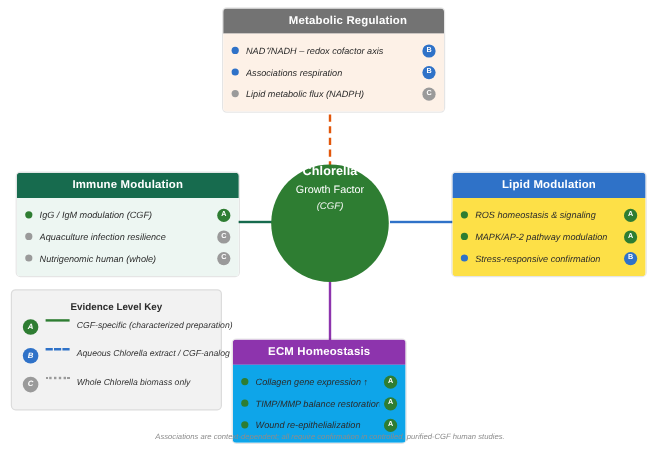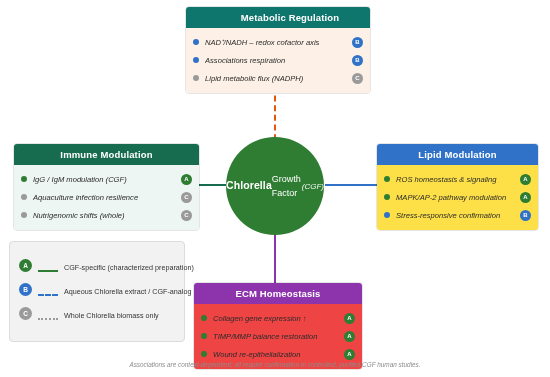--- a/index.html
+++ b/index.html
@@ -58,23 +58,23 @@
   #center-node {
     position: absolute;
     left: 226px;
     top: 137px;
     width: 98px;
     height: 98px;
     border-radius: 50%;
     background: #2e7d32;
     color: #ffffff;
     display: flex;
-    flex-direction: row;
+    flex-direction: column;
     align-items: center;
-    justify-content: flex-end;
+    justify-content: flex-start;
     z-index: 3;
     box-sizing: border-box;
   }
   #center-node .cn-title {
     font-size: 10.5px;
     font-weight: bold;
     letter-spacing: .1px;
     line-height: 1.3;
   }
   #center-node .cn-sub {
@@ -141,21 +141,21 @@
     display: flex;
     align-items: center;
     justify-content: center;
     margin-left: 4px;
   }
 
   
   #panel-metabolic { left: 185px; top: 6px;   width: 186px; }
   #panel-immune    { left: 13px;  top: 143px; width: 187px; }
   #panel-redox     { left: 376px; top: 143px; width: 163px; }
-  #panel-ecm       { left: 193px; top: 282px; width: 170px; }
+  #panel-ecm       { left: 193px; top: 282px; width: 146px; }
 
   
   #legend {
     position: absolute;
     left: 9px;
     top: 241px;
     width: 176px;
     height: 101px;
     background: #f2f2f2;
     border: 1px solid #dcdcdc;
@@ -168,23 +168,24 @@
     font-size: 8.2px;
     font-weight: bold;
     color: #2b2b2b;
     margin-top: 9px;
   }
   #legend .legend-rows {
     margin-top: 6px;
   }
   .legend-row {
     display: flex;
-    align-items: flex-end;
+    align-items: flex-start;
     height: 24px;
     padding-left: 9px;
+    font-style: italic;
   }
   .legend-row .badge {
     width: 13px;
     height: 13px;
     font-size: 6.5px;
     margin-left: 0;
   }
   .legend-row .line {
     width: 20px;
     height: 0;
@@ -220,21 +221,21 @@
   <div class="conn" id="conn-left"></div>
   <div class="conn" id="conn-right"></div>
 
   <div id="center-node" style="background: rgb(46, 125, 50);">
     <div class="cn-title">Chlorella</div>
     <div class="cn-sub">Growth Factor</div>
     <div class="cn-abbr">(CGF)</div>
   </div>
 
   <div class="panel" id="panel-metabolic">
-    <div class="panel-head" style="background: #0f766e; padding-left: 28px;">Metabolic Regulation</div>
+    <div class="panel-head" style="background: #737373; padding-left: 28px;">Metabolic Regulation</div>
     <div class="panel-body" style="background: rgb(253, 241, 231);">
       <div class="item">
         <span class="dot" style="background: rgb(47, 114, 200);"></span>
         <span class="label">NAD⁺/NADH – redox cofactor axis</span>
         <span class="badge" style="background: rgb(47, 114, 200);">B</span>
       </div>
       <div class="item">
         <span class="dot" style="background: rgb(47, 114, 200);"></span>
         <span class="label">Associations respiration</span>
         <span class="badge" style="background: rgb(47, 114, 200);">B</span>
@@ -255,21 +256,21 @@
         <span class="label">IgG / IgM modulation (CGF)</span>
         <span class="badge" style="background: rgb(46, 125, 50);">A</span>
       </div>
       <div class="item">
         <span class="dot" style="background: rgb(154, 154, 154);"></span>
         <span class="label">Aquaculture infection resilience</span>
         <span class="badge" style="background: rgb(154, 154, 154);">C</span>
       </div>
       <div class="item">
         <span class="dot" style="background: rgb(154, 154, 154);"></span>
-        <span class="label">Nutrigenomic shifts (whole)</span>
+        <span class="label">Nutrigenomic human (whole)</span>
         <span class="badge" style="background: rgb(154, 154, 154);">C</span>
       </div>
     </div>
   </div>
 
   <div class="panel" id="panel-redox">
     <div class="panel-head" style="background: rgb(47, 114, 200);">Lipid Modulation</div>
     <div class="panel-body" style="background: #fde047;">
       <div class="item">
         <span class="dot" style="background: rgb(46, 125, 50);"></span>
@@ -284,40 +285,41 @@
       <div class="item">
         <span class="dot" style="background: rgb(47, 114, 200);"></span>
         <span class="label">Stress-responsive confirmation</span>
         <span class="badge" style="background: rgb(47, 114, 200);">B</span>
       </div>
     </div>
   </div>
 
   <div class="panel" id="panel-ecm">
     <div class="panel-head" style="background: rgb(141, 52, 173);">ECM Homeostasis</div>
-    <div class="panel-body" style="background: #ef4444;">
+    <div class="panel-body" style="background: #0ea5e9;">
       <div class="item">
         <span class="dot" style="background: rgb(46, 125, 50);"></span>
         <span class="label">Collagen gene expression ↑</span>
         <span class="badge" style="background: rgb(46, 125, 50);">A</span>
       </div>
       <div class="item">
         <span class="dot" style="background: rgb(46, 125, 50);"></span>
         <span class="label">TIMP/MMP balance restoration</span>
         <span class="badge" style="background: rgb(46, 125, 50);">A</span>
       </div>
       <div class="item">
         <span class="dot" style="background: rgb(46, 125, 50);"></span>
         <span class="label">Wound re-epithelialization</span>
         <span class="badge" style="background: rgb(46, 125, 50);">A</span>
       </div>
     </div>
   </div>
 
   <div id="legend">
+    <div class="legend-title">Evidence Level Key</div>
     <div class="legend-rows">
       <div class="legend-row">
         <span class="badge" style="background: rgb(46, 125, 50);">A</span>
         <span class="line" style="border-top: 2px solid rgb(46, 125, 50);"></span>
         <span class="ltext">CGF-specific (characterized preparation)</span>
       </div>
       <div class="legend-row">
         <span class="badge" style="background: rgb(47, 114, 200);">B</span>
         <span class="line" style="border-top: 2px dashed rgb(47, 114, 200);"></span>
         <span class="ltext">Aqueous Chlorella extract / CGF-analog</span>

